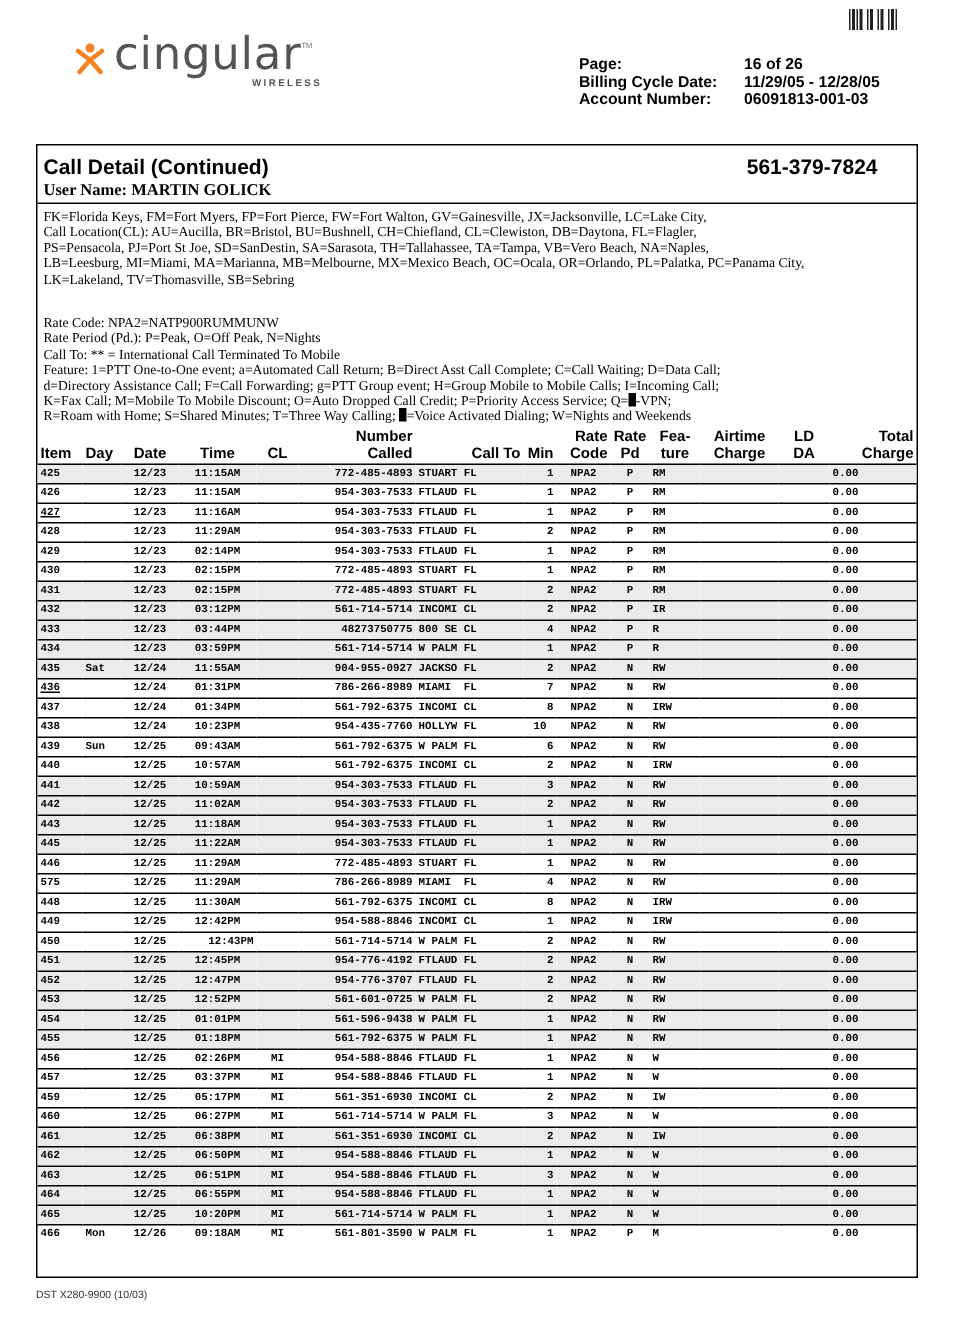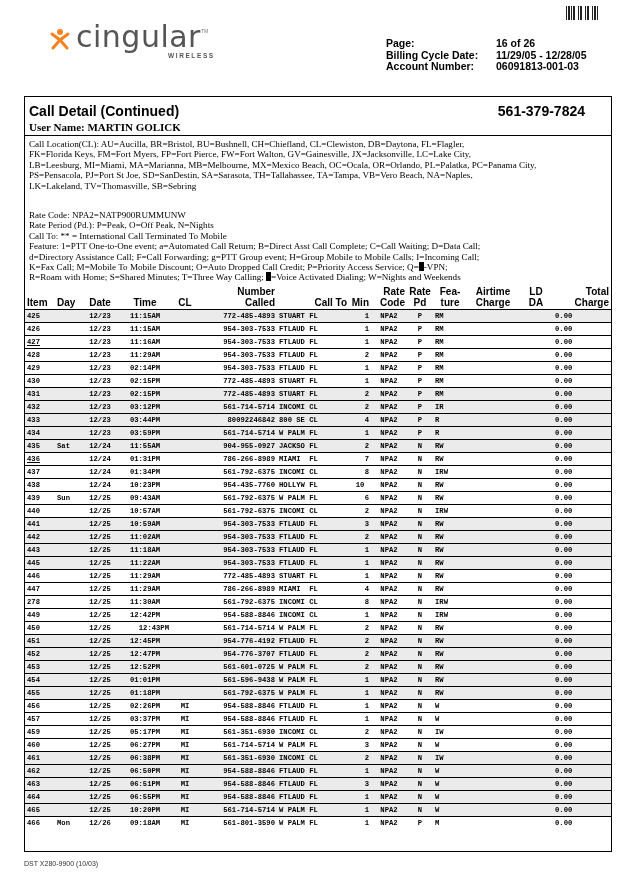--- a/index.html
+++ b/index.html
@@ -73,24 +73,24 @@
     </div>
 </div>
 
 <div class="frame">
   <div class="title-bar">
     <span class="title">Call Detail (Continued)</span>
     <span class="phone">561-379-7824</span>
     <span class="username">User Name: MARTIN GOLICK</span>
   </div>
   <div class="legend">
+    <p>FK=Florida Keys, FM=Fort Myers, FP=Fort Pierce, FW=Fort Walton, GV=Gainesville, JX=Jacksonville, LC=Lake City,</p>
     <p>Call Location(CL):  AU=Aucilla, BR=Bristol, BU=Bushnell, CH=Chiefland, CL=Clewiston, DB=Daytona, FL=Flagler,</p>
-    <p>FK=Florida Keys, FM=Fort Myers, FP=Fort Pierce, FW=Fort Walton, GV=Gainesville, JX=Jacksonville, LC=Lake City,</p>
+    <p>PS=Pensacola, PJ=Port St Joe, SD=SanDestin, SA=Sarasota, TH=Tallahassee, TA=Tampa, VB=Vero Beach, NA=Naples,</p>
     <p>LB=Leesburg, MI=Miami, MA=Marianna, MB=Melbourne, MX=Mexico Beach, OC=Ocala, OR=Orlando, PL=Palatka, PC=Panama City,</p>
-    <p>PS=Pensacola, PJ=Port St Joe, SD=SanDestin, SA=Sarasota, TH=Tallahassee, TA=Tampa, VB=Vero Beach, NA=Naples,</p>
     <p>LK=Lakeland, TV=Thomasville, SB=Sebring</p>
     <div class="gap"></div>
     <p>Rate Code: NPA2=NATP900RUMMUNW</p>
     <p>Rate Period (Pd.): P=Peak, O=Off Peak, N=Nights</p>
     <p>Call To: ** = International Call Terminated To Mobile</p>
     <p>Feature:  1=PTT One-to-One event; a=Automated Call Return; B=Direct Asst Call Complete; C=Call Waiting; D=Data Call;</p>
     <p>d=Directory Assistance Call; F=Call Forwarding; g=PTT Group event; H=Group Mobile to Mobile Calls; I=Incoming Call;</p>
     <p><span>K=Fax Call; M=Mobile To Mobile Discount; O=Auto Dropped Call Credit; P=Priority Access Service; Q=</span><span class="blk"></span><span>-VPN;</span></p>
     <p><span>R=Roam with Home; S=Shared Minutes; T=Three Way Calling; </span><span class="blk"></span><span>=Voice Activated Dialing; W=Nights and Weekends</span></p>
   </div>
@@ -258,21 +258,21 @@
           <td class="r" style="white-space: pre;"></td>
           <td class="c" style="white-space: pre;"></td>
           <td class="l" style="white-space: pre;">0.00</td>
         </tr>
         <tr class="shade">
           <td class="l" style="white-space: pre;">433</td>
           <td class="l" style="white-space: pre;"></td>
           <td class="c" style="white-space: pre;">12/23</td>
           <td class="c" style="white-space: pre;">03:44PM</td>
           <td class="c" style="white-space: pre;"></td>
-          <td class="r" style="white-space: pre;">80092246842</td>
+          <td class="r" style="white-space: pre;">48273750775</td>
           <td class="l" style="white-space: pre;">800 SE CL</td>
           <td class="r" style="white-space: pre;">4</td>
           <td class="c" style="white-space: pre;">NPA2</td>
           <td class="c" style="white-space: pre;">P</td>
           <td class="l" style="white-space: pre;">R</td>
           <td class="r" style="white-space: pre;"></td>
           <td class="c" style="white-space: pre;"></td>
           <td class="l" style="white-space: pre;">0.00</td>
         </tr>
         <tr class="shade">
@@ -461,37 +461,37 @@
           <td class="l" style="white-space: pre;">STUART FL</td>
           <td class="r" style="white-space: pre;">1</td>
           <td class="c" style="white-space: pre;">NPA2</td>
           <td class="c" style="white-space: pre;">N</td>
           <td class="l" style="white-space: pre;">RW</td>
           <td class="r" style="white-space: pre;"></td>
           <td class="c" style="white-space: pre;"></td>
           <td class="l" style="white-space: pre;">0.00</td>
         </tr>
         <tr>
-          <td class="l" style="white-space: pre;">447</td>
+          <td class="l" style="white-space: pre;">575</td>
           <td class="l" style="white-space: pre;"></td>
           <td class="c" style="white-space: pre;">12/25</td>
           <td class="c" style="white-space: pre;">11:29AM</td>
           <td class="c" style="white-space: pre;"></td>
           <td class="r" style="white-space: pre;">786-266-8989</td>
           <td class="l" style="white-space: pre;">MIAMI  FL</td>
           <td class="r" style="white-space: pre;">4</td>
           <td class="c" style="white-space: pre;">NPA2</td>
           <td class="c" style="white-space: pre;">N</td>
           <td class="l" style="white-space: pre;">RW</td>
           <td class="r" style="white-space: pre;"></td>
           <td class="c" style="white-space: pre;"></td>
           <td class="l" style="white-space: pre;">0.00</td>
         </tr>
         <tr>
-          <td class="l" style="white-space: pre;">278</td>
+          <td class="l" style="white-space: pre;">448</td>
           <td class="l" style="white-space: pre;"></td>
           <td class="c" style="white-space: pre;">12/25</td>
           <td class="c" style="white-space: pre;">11:30AM</td>
           <td class="c" style="white-space: pre;"></td>
           <td class="r" style="white-space: pre;">561-792-6375</td>
           <td class="l" style="white-space: pre;">INCOMI CL</td>
           <td class="r" style="white-space: pre;">8</td>
           <td class="c" style="white-space: pre;">NPA2</td>
           <td class="c" style="white-space: pre;">N</td>
           <td class="l" style="white-space: pre;">IRW</td>

